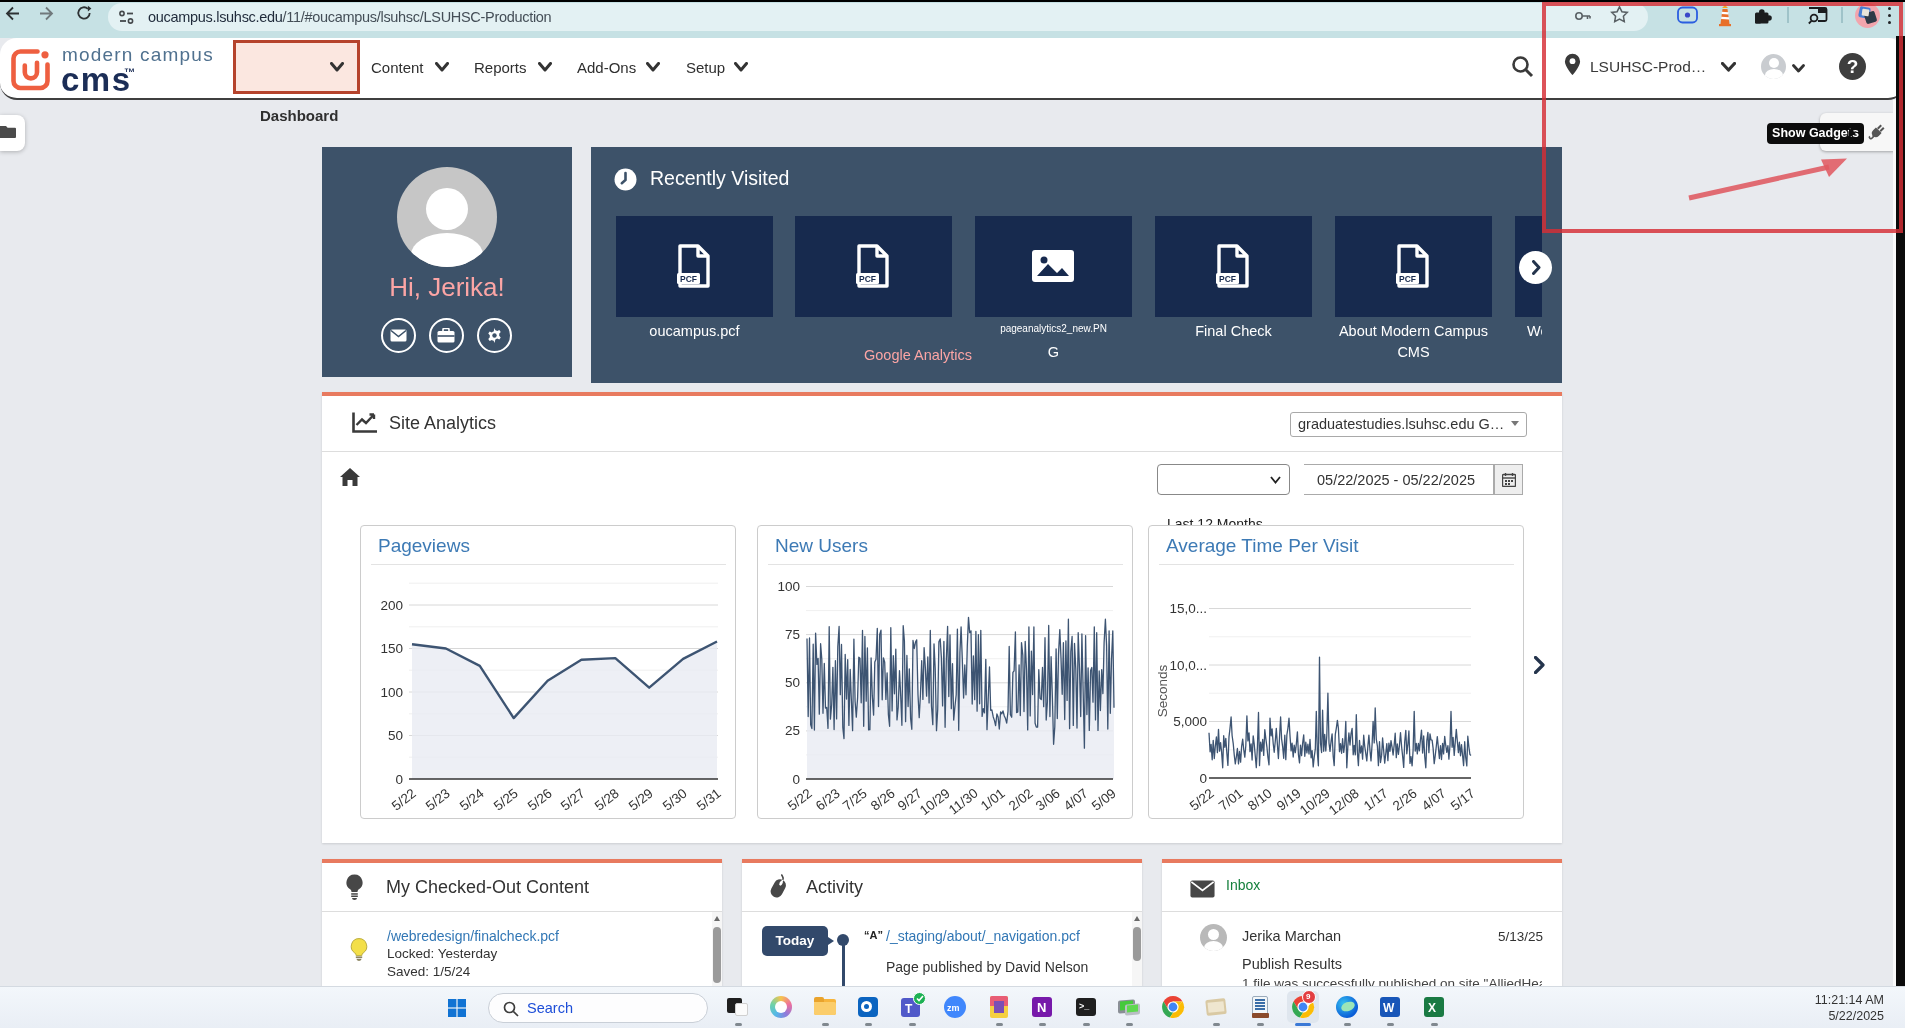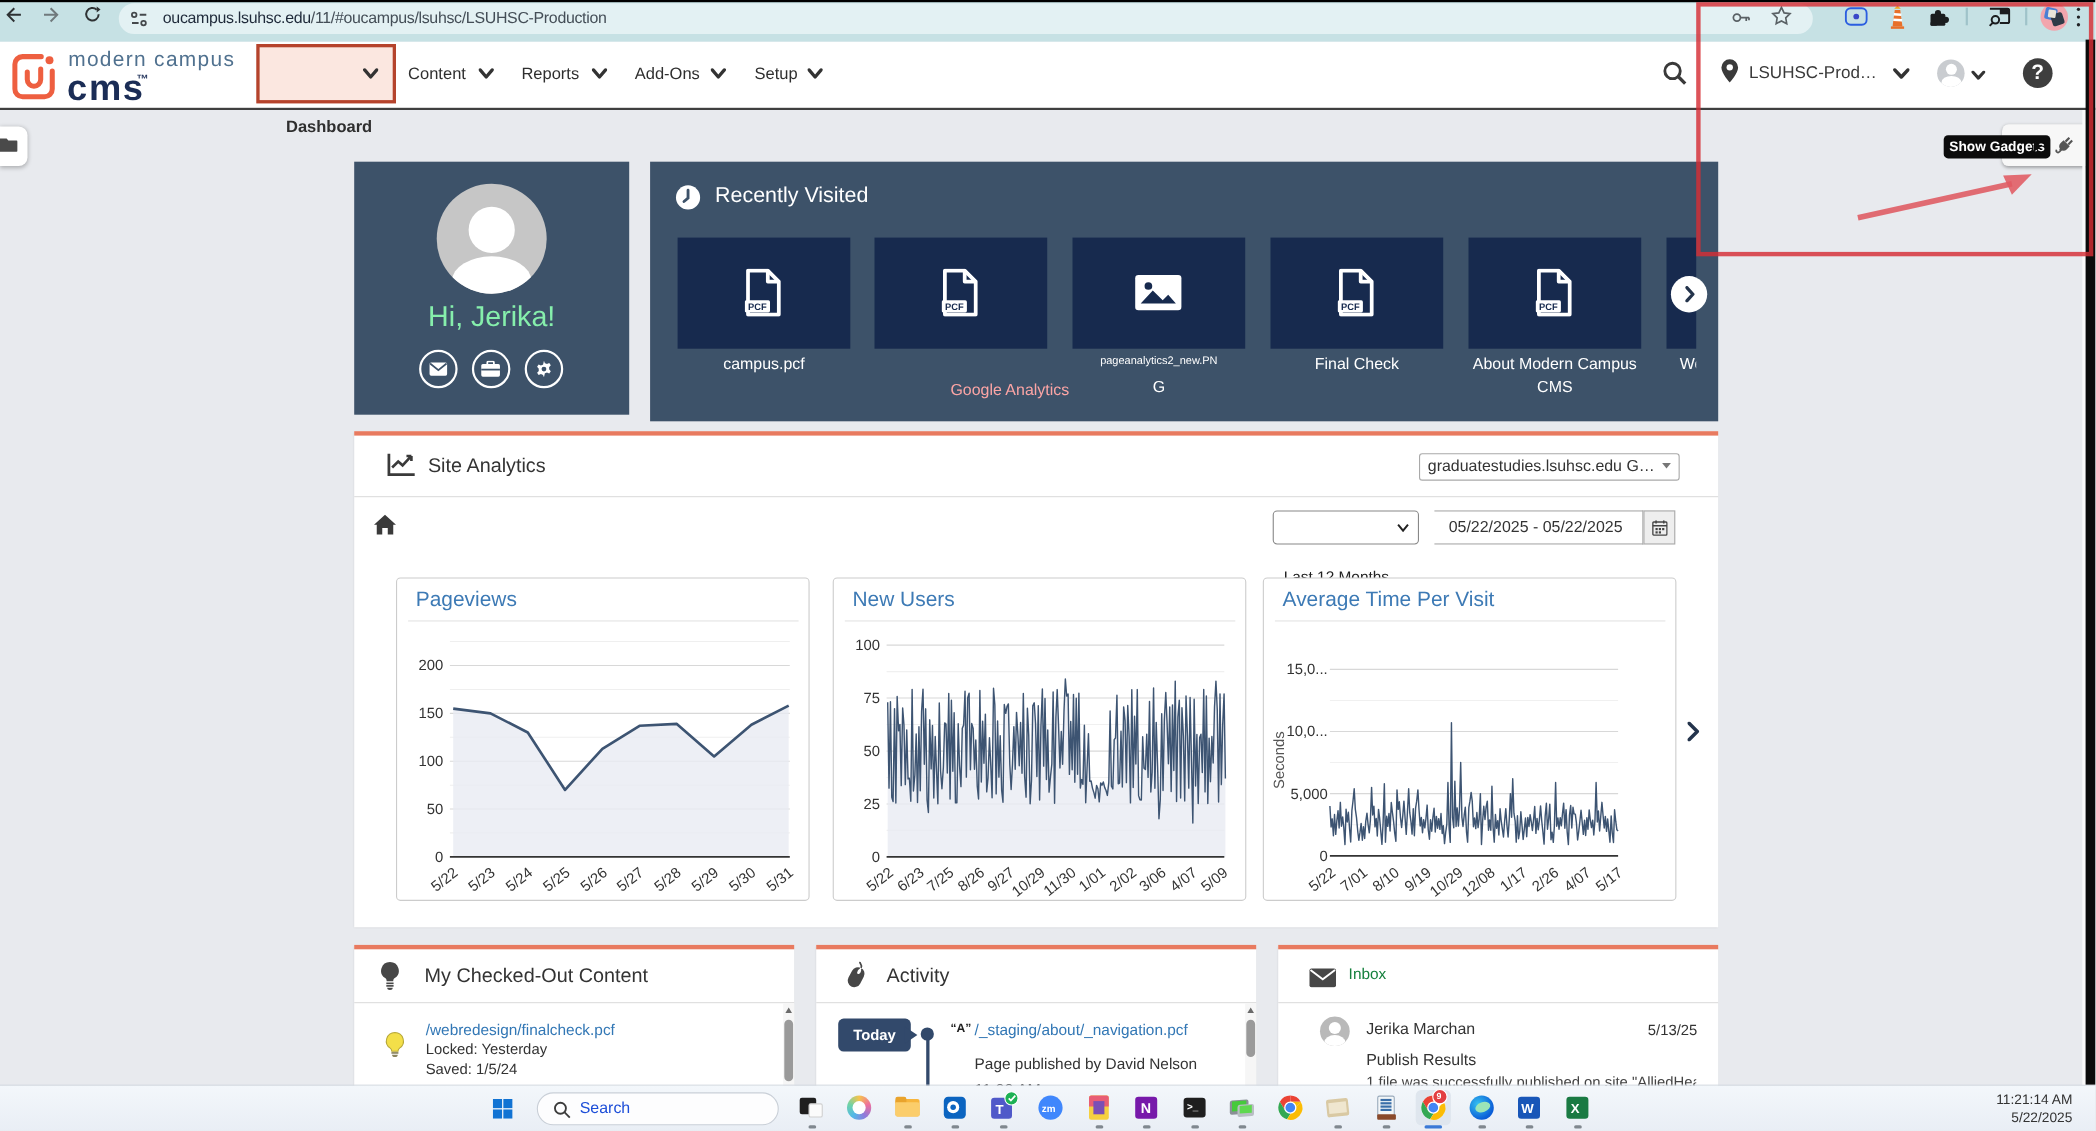--- a/index.html
+++ b/index.html
@@ -82,21 +82,21 @@
     <div class="abs" style="left:4px;top:4px;width:11px;height:11px;background:#4a7fd4;border-radius:2px;transform:rotate(12deg);"></div>
     <div class="abs" style="left:10px;top:9px;width:11px;height:11px;background:#2f3a47;border-radius:2px;transform:rotate(-18deg);"></div>
     <div class="abs" style="left:7px;top:6px;width:7px;height:7px;background:#e8e4da;border-radius:1px;transform:rotate(8deg);"></div>
   </div>
 
   <div class="abs" style="left:1888px;top:7px;width:3.4px;height:3.4px;background:#202124;border-radius:50%;"></div>
   <div class="abs" style="left:1888px;top:14px;width:3.4px;height:3.4px;background:#202124;border-radius:50%;"></div>
   <div class="abs" style="left:1888px;top:21px;width:3.4px;height:3.4px;background:#202124;border-radius:50%;"></div>
 </div>
 
-<div class="abs" style="left:0;top:38px;width:1905px;height:62px;background:#fff;border-bottom:2px solid #3f3f3f;">
+<div class="abs" style="left:0;top:38px;width:1905px;height:62px;background:#fff;border-bottom:2px solid #3f3f3f;border-radius:17px;">
 
   <svg class="abs" style="left:11px;top:11px" width="42" height="42" viewBox="0 0 42 42">
     <path d="M26.5 2.5 H9.5 a7 7 0 0 0 -7 7 V32 a7 7 0 0 0 7 7 h20 a7 7 0 0 0 7 -7 V15.5" fill="none" stroke="#ee5f40" stroke-width="4.6" stroke-linecap="round"></path>
     <circle cx="34" cy="5.8" r="3.6" fill="#ee5f40"></circle>
     <path d="M13.8 16.5 v6.8 a6.1 6.1 0 0 0 12.2 0 l0 -9.5" fill="none" stroke="#ee5f40" stroke-width="4.6" stroke-linecap="round"></path>
   </svg>
   <div class="abs" style="left:62px;top:6px;font-size:19px;color:#50718f;letter-spacing:1.2px;">modern campus</div>
   <div class="abs" style="left:61px;top:23px;font-size:33px;font-weight:bold;color:#1b2d56;letter-spacing:1.5px;">cms</div>
   <div class="abs" style="left:124px;top:28px;font-size:11px;font-weight:bold;color:#1b2d56;">™</div>
 
@@ -152,21 +152,21 @@
 <div class="abs" style="left:0;top:115px;width:25px;height:36px;background:#fff;border-radius:0 8px 8px 0;box-shadow:0 1px 4px rgba(0,0,0,.25);"></div>
 <svg class="abs" style="left:0px;top:125px" width="16" height="14" viewBox="0 0 16 14">
     <path d="M0 1 h6 l1.6 1.8 H15 a1 1 0 0 1 1 1 V12 a1 1 0 0 1 -1 1 H0 Z" fill="#4a4a4a"></path>
   </svg>
 
 <div class="abs" style="left:322px;top:147px;width:250px;height:230px;background:#3d5269;">
   <div class="abs" style="left:75px;top:20px;width:100px;height:100px;border-radius:50%;background:#c6c6c6;overflow:hidden;">
     <div class="abs" style="left:29px;top:21px;width:42px;height:42px;border-radius:50%;background:#fff;"></div>
     <div class="abs" style="left:14px;top:66px;width:72px;height:44px;border-radius:50% 50% 0 0;background:#fff;"></div>
   </div>
-  <div class="abs" style="left:0;top:125px;width:250px;text-align:center;font-size:26px;color:#86efac;">Hi, Jerika!</div>
+  <div class="abs" style="left:0;top:125px;width:250px;text-align:center;font-size:26px;color:#fca5a5;">Hi, Jerika!</div>
 
   <div class="abs" style="left:59px;top:171px;width:35px;height:35px;border:2px solid #fff;border-radius:50%;"></div>
   <svg class="abs" style="left:68px;top:182px" width="17" height="13" viewBox="0 0 17 13">
       <rect x="0.5" y="0.5" width="16" height="12" rx="1.5" fill="#fff"></rect>
       <path d="M1 1.5 L8.5 7.5 L16 1.5" stroke="#3d5269" stroke-width="1.6" fill="none"></path>
     </svg>
 
   <div class="abs" style="left:107px;top:171px;width:35px;height:35px;border:2px solid #fff;border-radius:50%;"></div>
   <svg class="abs" style="left:115px;top:181px" width="18" height="15" viewBox="0 0 18 15">
       <path d="M6 3 V1.5 a1 1 0 0 1 1 -1 h4 a1 1 0 0 1 1 1 V3" stroke="#fff" stroke-width="1.6" fill="none"></path>
@@ -189,21 +189,21 @@
   <div class="abs" style="left:59px;top:20px;font-size:19.5px;color:#fff;">Recently Visited</div>
   <div class="abs" style="left:0;top:0;width:951px;height:236px;overflow:hidden;">
 
     <div class="abs" style="left:25px;top:69px;width:157px;height:101px;background:#172a4e;"></div>
     <svg class="abs" style="left:86px;top:97px" width="34" height="44" viewBox="0 0 34 44">
 <path d="M3 2 H21 L31 12 V42 H3 Z" fill="none" stroke="#fff" stroke-width="3.4" stroke-linejoin="round"></path>
 <path d="M21 2 V12 H31" fill="none" stroke="#fff" stroke-width="3.4" stroke-linejoin="round"></path>
 <rect x="0" y="29" width="23" height="11" rx="1.5" fill="#fff"></rect>
 <text x="11.5" y="38" font-family="Liberation Sans, sans-serif" font-size="8.5" font-weight="bold" fill="#172a4e" text-anchor="middle">PCF</text>
 </svg>
-    <div class="abs" style="left:5px;top:176px;width:197px;text-align:center;font-size:14.5px;color:#fff;">campus.pcf</div>
+    <div class="abs" style="left:5px;top:176px;width:197px;text-align:center;font-size:14.5px;color:#fff;">oucampus.pcf</div>
     <div class="abs" style="left:204px;top:69px;width:157px;height:101px;background:#172a4e;"></div>
     <svg class="abs" style="left:265px;top:97px" width="34" height="44" viewBox="0 0 34 44">
 <path d="M3 2 H21 L31 12 V42 H3 Z" fill="none" stroke="#fff" stroke-width="3.4" stroke-linejoin="round"></path>
 <path d="M21 2 V12 H31" fill="none" stroke="#fff" stroke-width="3.4" stroke-linejoin="round"></path>
 <rect x="0" y="29" width="23" height="11" rx="1.5" fill="#fff"></rect>
 <text x="11.5" y="38" font-family="Liberation Sans, sans-serif" font-size="8.5" font-weight="bold" fill="#172a4e" text-anchor="middle">PCF</text>
 </svg>
     <div class="abs" style="left:184px;top:176px;width:197px;text-align:right;font-size:14.5px;color:#fca5a5;margin-top:24px;">Google Analytics</div>
     <div class="abs" style="left:384px;top:69px;width:157px;height:101px;background:#172a4e;"></div>
     <svg class="abs" style="left:440px;top:102px" width="44" height="34" viewBox="0 0 44 34">

